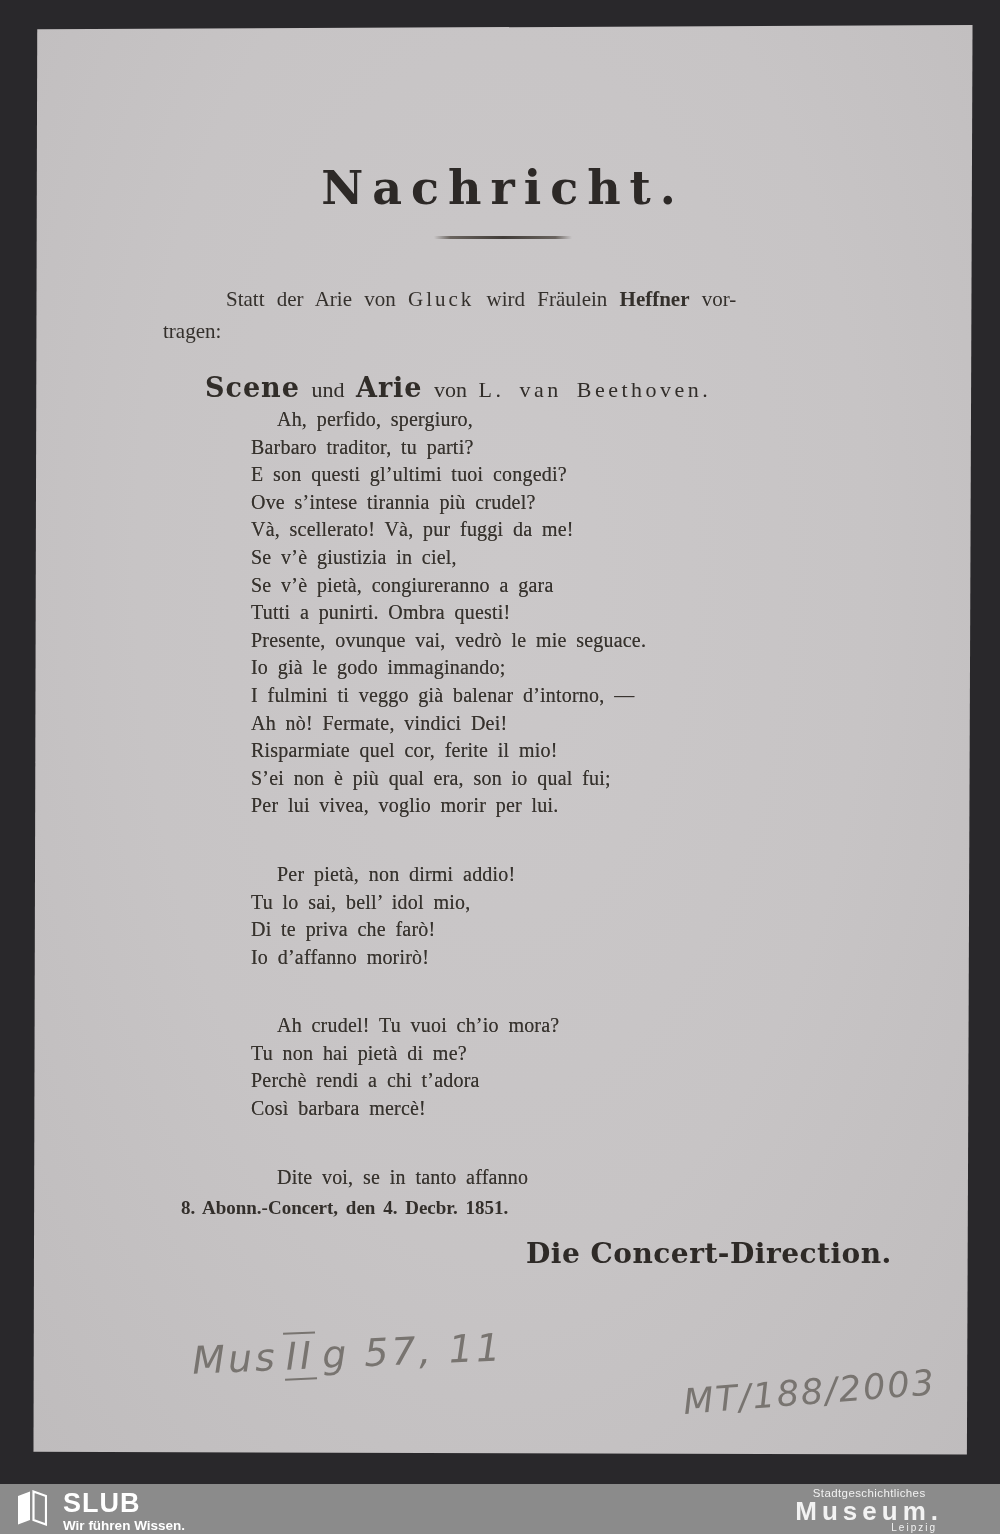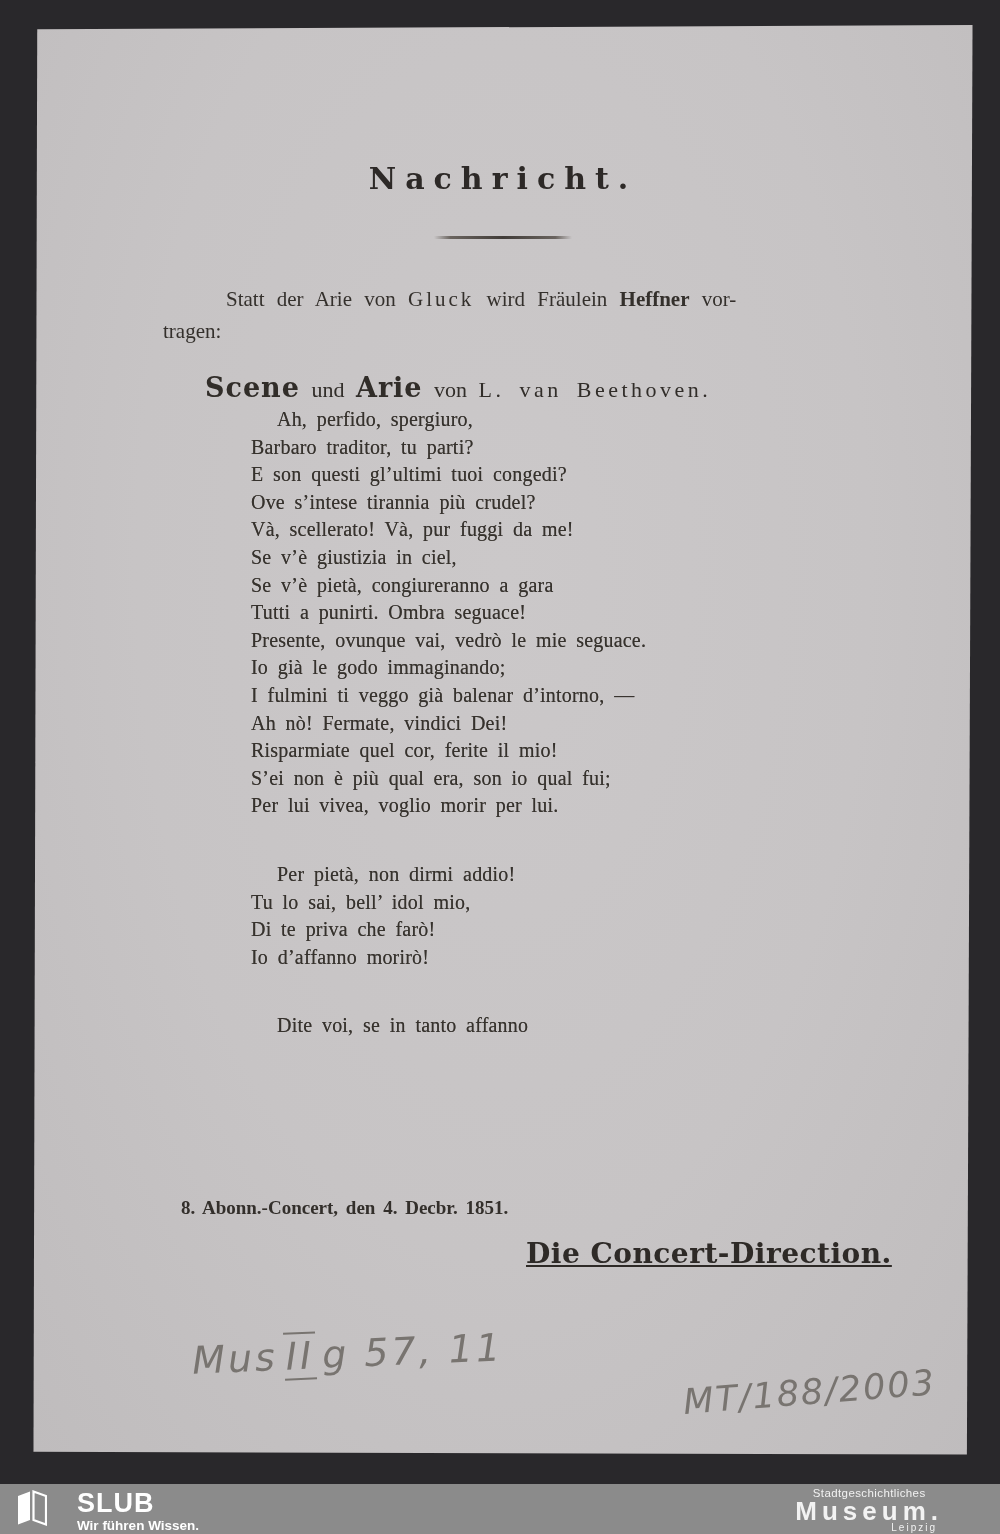--- a/index.html
+++ b/index.html
@@ -10,21 +10,21 @@
   }
   
   .paper{
     position:absolute; left:33px; top:25px; width:940px; height:1431px;
     background:radial-gradient(ellipse at 50% 38%, #cbc8c9 0%, #c7c4c5 55%, #bfbcbd 100%);
     clip-path:polygon(0.45% 0.3%, 99.95% 0%, 99.35% 99.9%, 0.05% 99.7%);
   }
   .doc-title{
     position:absolute; top:136px; left:0; right:0; text-align:center;
     font-family:"DejaVu Serif", serif; font-weight:bold;
-    font-size:30px; letter-spacing:9px; color:#2d2927;
+    font-size:46px; letter-spacing:9px; color:#2d2927;
   }
   .divider{
     position:absolute; top:211px; left:50%; transform:translateX(-50%);
     width:138px; height:3px;
     background:linear-gradient(90deg, rgba(70,64,60,0) 0%, #6a645f 12%, #413c38 50%, #6a645f 88%, rgba(70,64,60,0) 100%);
   }
   .intro{
     position:absolute; top:258px; left:130px; width:655px;
     font-size:21px; line-height:32px; color:#34302c; word-spacing:7px;
   }
@@ -48,39 +48,39 @@
   .stanza p{ margin:0; white-space:nowrap; }
   .stanza p.first{ padding-left:26px; }
   .stanza + .stanza{ margin-top:41px; }
   .concert-line{
     position:absolute; top:1172px; left:148px;
     font-weight:bold; font-size:19px; color:#332f2b; word-spacing:3px;
   }
   .signature{
     position:absolute; top:1212px; left:493px;
     font-family:"DejaVu Serif", serif; font-weight:bold;
-    font-size:28px; color:#2e2a27; letter-spacing:0.5px;text-decoration:underline;
+    font-size:28px; color:#2e2a27; letter-spacing:0.5px;
   }
   
   .pencil{
     position:absolute; font-family:"DejaVu Sans", sans-serif; font-style:italic;
     color:#787470; white-space:nowrap;
   }
   .shelfmark{ left:192px; top:1332px; font-size:38px; letter-spacing:3px; transform:rotate(-2.5deg); }
   .shelfmark .numeral{
     border-top:2px solid #787470; border-bottom:2px solid #787470;
     padding:0 2px; margin:0 6px; font-style:italic;
   }
   .accession{ left:683px; top:1372px; font-size:35px; letter-spacing:2px; transform:rotate(-4.5deg); }
   
   .footer-bar{
     position:absolute; left:0; top:1484px; width:1000px; height:50px;
     background:#8b8b8b; font-family:"Liberation Sans", sans-serif;
   }
-  .slub{ position:absolute; left:17px; top:6px; display:flex; gap:30px; align-items:flex-start; }
+  .slub{ position:absolute; left:17px; top:6px; display:flex; gap:16px; align-items:flex-start; }
   .slub-name{ font-size:27px; font-weight:bold; color:#ffffff; line-height:26px; letter-spacing:1px; }
   .slub-tagline{ font-size:13.5px; font-weight:bold; color:#ffffff; margin-top:2px; }
   .museum{ position:absolute; right:57px; top:3px; text-align:right; color:#f2f2f2; }
   .museum .m1{ font-size:11.5px; letter-spacing:0.4px; line-height:13px;text-align:center; }
   .museum .m2{ font-size:26px; font-weight:bold; letter-spacing:5px; line-height:23px; }
   .museum .m3{ font-size:10px; letter-spacing:2px; line-height:10px; margin-right:6px; }
 </style>
 </head>
 <body>
 
@@ -107,34 +107,40 @@
 
     <div class="poem">
       <div class="stanza">
         <p class="first">Ah, perfido, spergiuro,</p>
         <p>Barbaro traditor, tu parti?</p>
         <p>E son questi gl’ultimi tuoi congedi?</p>
         <p>Ove s’intese tirannia più crudel?</p>
         <p>Và, scellerato! Và, pur fuggi da me!</p>
         <p>Se v’è giustizia in ciel,</p>
         <p>Se v’è pietà, congiureranno a gara</p>
-        <p>Tutti a punirti.  Ombra seguace!</p>
+        <p>Tutti a punirti.  Ombra questi!</p>
         <p>Presente, ovunque vai, vedrò le mie seguace.</p>
         <p>Io già le godo immaginando;</p>
         <p>I fulmini ti veggo già balenar d’intorno, —</p>
         <p>Ah nò! Fermate, vindici Dei!</p>
         <p>Risparmiate quel cor, ferite il mio!</p>
         <p>S’ei non è più qual era, son io qual fui;</p>
         <p>Per lui vivea, voglio morir per lui.</p>
       </div>
       <div class="stanza">
         <p class="first">Per pietà, non dirmi addio!</p>
         <p>Tu lo sai, bell’ idol mio,</p>
         <p>Di te priva che farò!</p>
         <p>Io d’affanno morirò!</p>
+      </div>
+      <div class="stanza">
+        <p class="first">Ah crudel! Tu vuoi ch’io mora?</p>
+        <p>Tu non hai pietà di me?</p>
+        <p>Perchè rendi a chi t’adora</p>
+        <p>Così barbara mercè!</p>
       </div>
       <div class="stanza">
         <p class="first">Dite voi, se in tanto affanno</p>
       </div>
     </div>
 
     <div class="concert-line">8. Abonn.-Concert, den 4. Decbr. 1851.</div>
 
     <div class="signature">Die Concert-Direction.</div>
   </div>

